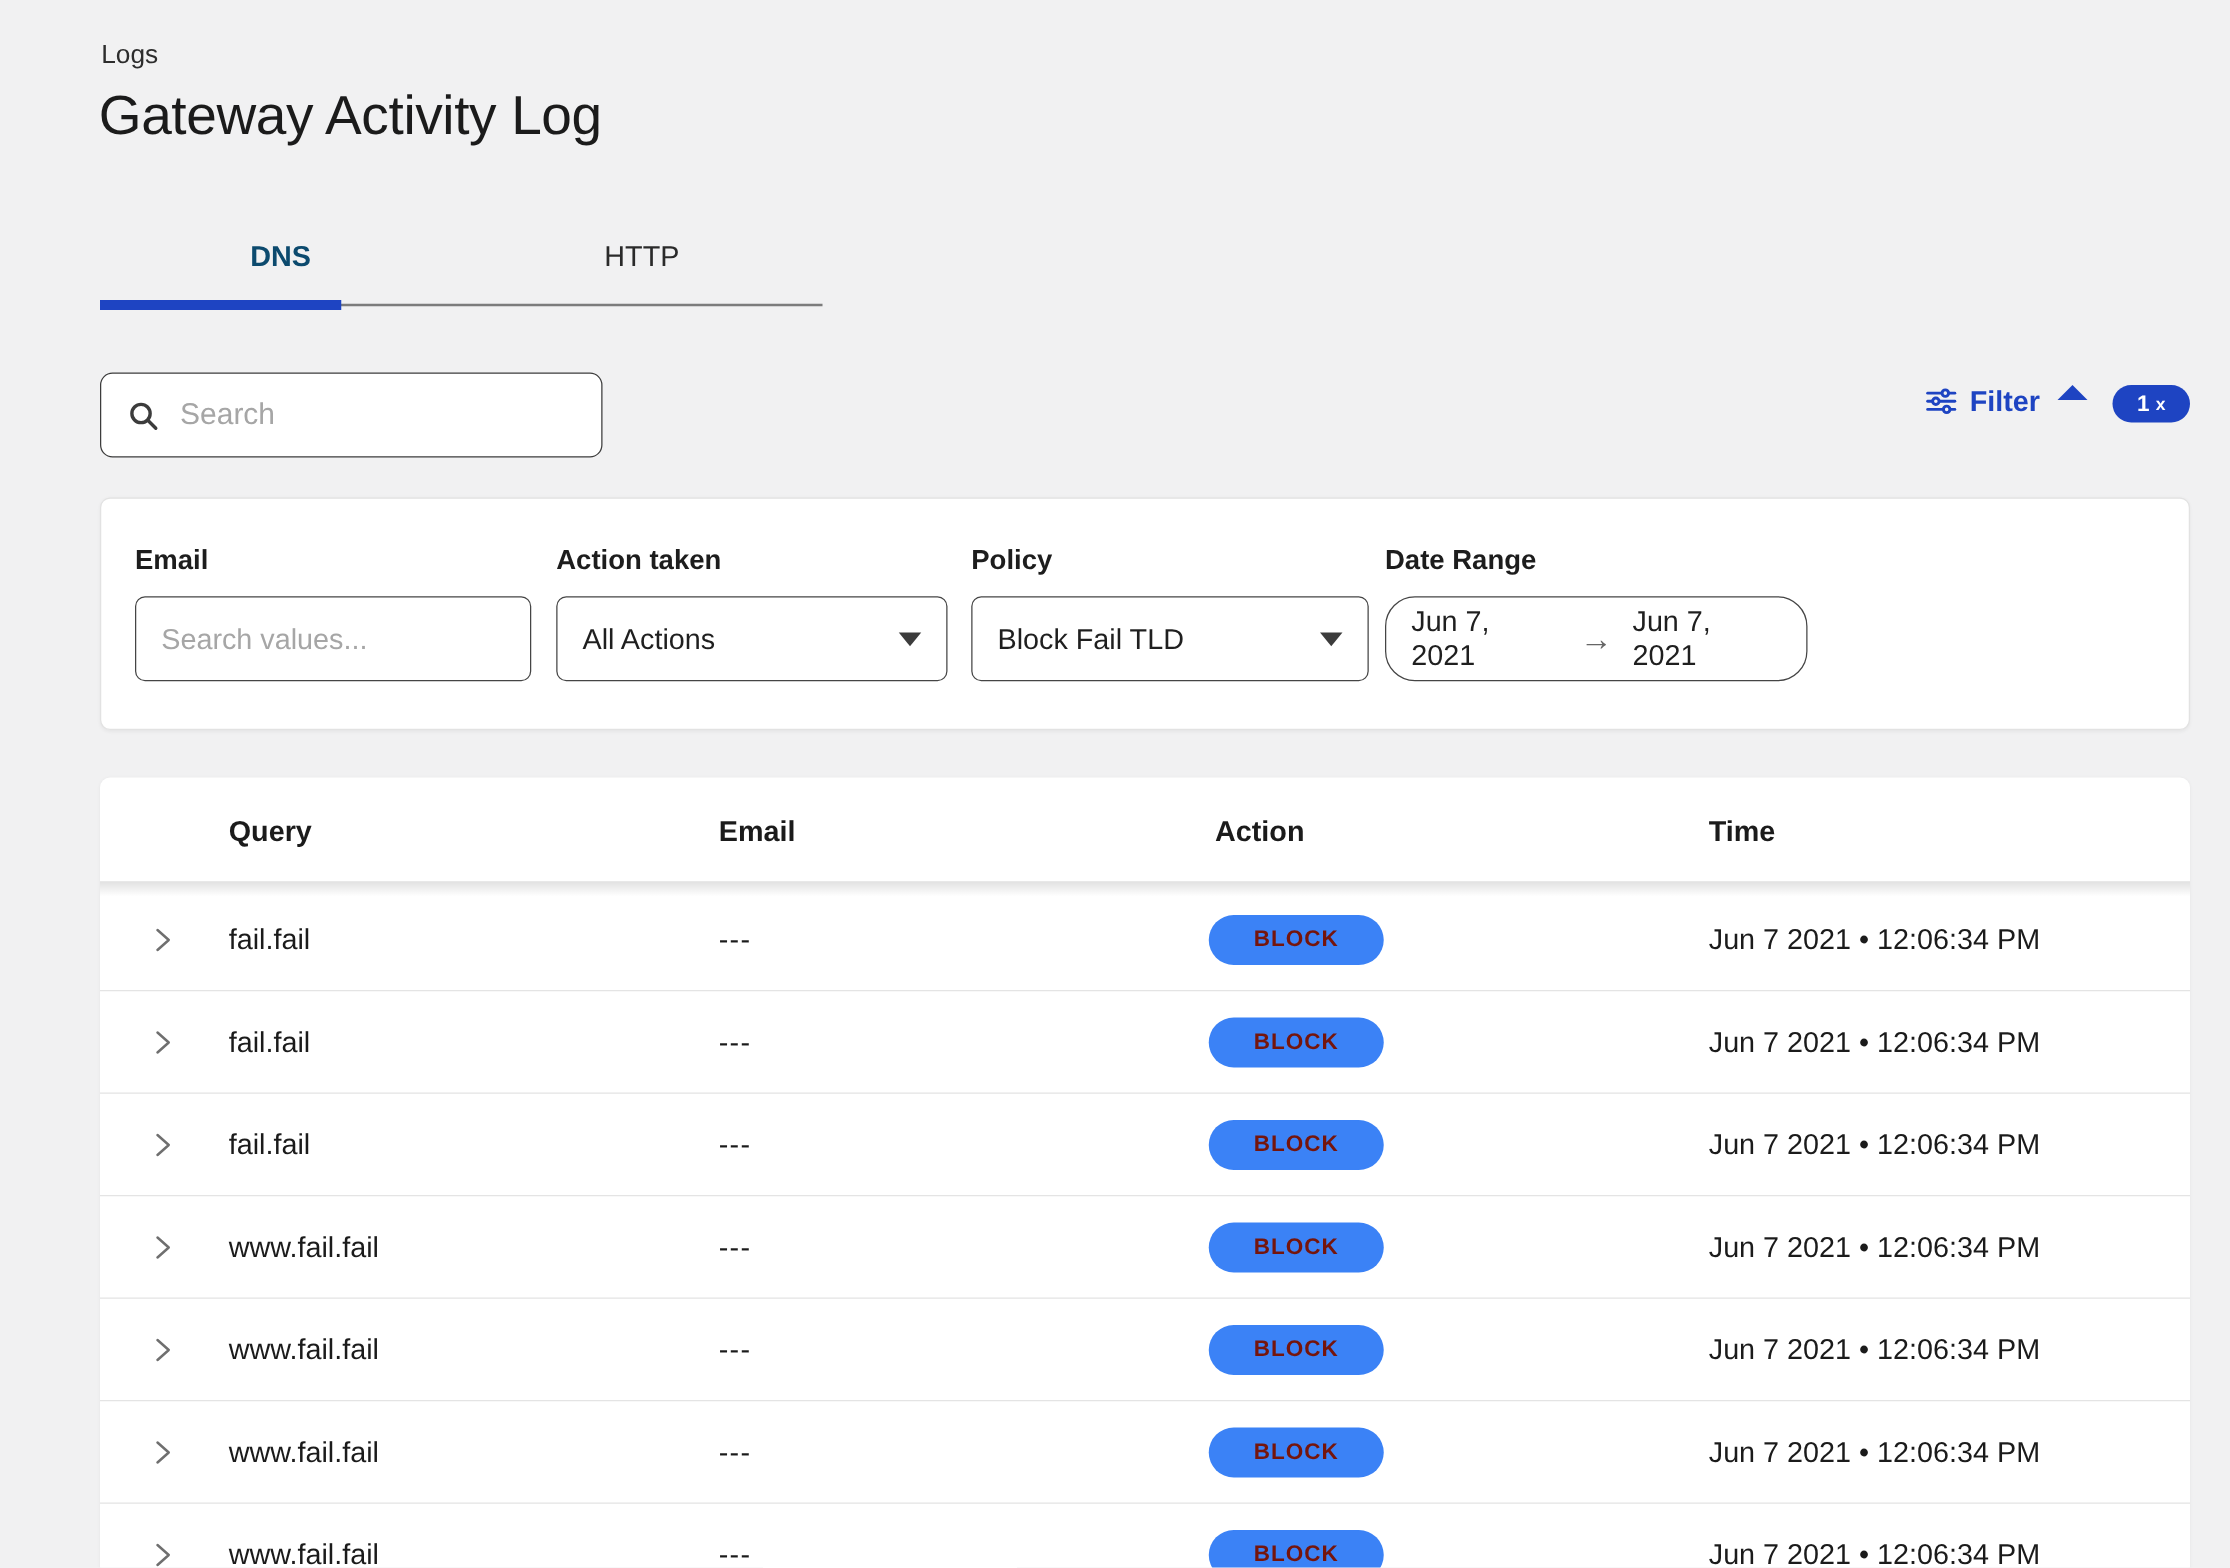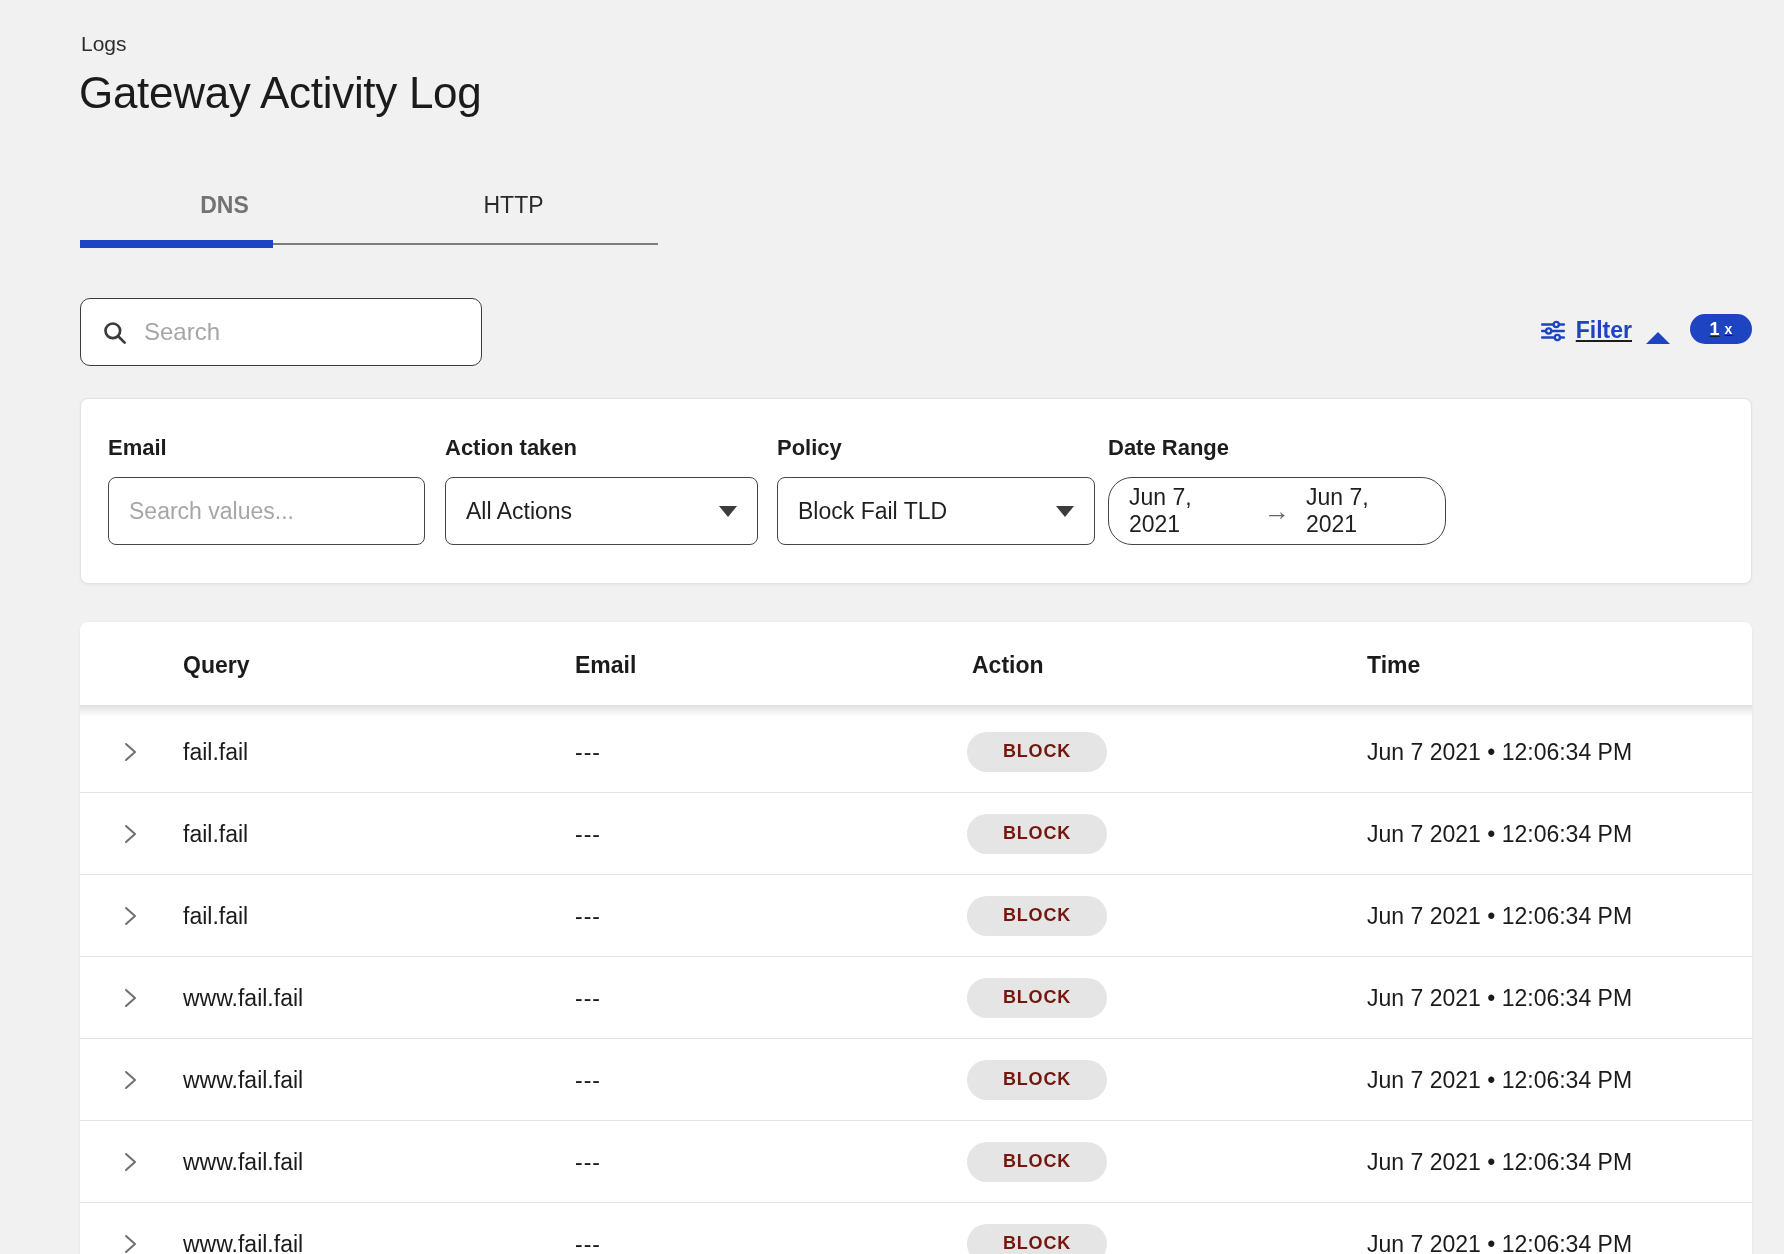--- a/index.html
+++ b/index.html
@@ -13,39 +13,39 @@
   .abs { position:absolute; }
 
   
   .breadcrumb { left:81px; top:32px; font-size:21px; color:#2d2d2d; }
   .page-title { left:79px; top:68px; font-size:44px; font-weight:400; letter-spacing:-0.3px; color:#1b1b1b; }
 
   
   .tabs { left:80px; top:186px; width:578px; height:64px; }
   .tab-row { display:flex; width:100%; height:52px; }
   .tab { flex:1; text-align:center; font-size:23px; color:#2a2a2a; cursor:pointer; padding-top:6px; }
-  .tab.active { color:#737373; font-weight:bold; }
+  .tab.active { color:#0c4a6e; font-weight:bold; }
   .tab-track { position:absolute; left:0; bottom:5px; width:100%; height:2px; background:#7c7c7c; }
   .tab-active-bar { position:absolute; left:0; bottom:2px; width:193px; height:8px; background:#1e44c2; }
 
   
   .search-box {
     left:80px; top:298px; width:402px; height:68px;
     background:#fff; border:1.5px solid #3c3c3c; border-radius:10px;
     display:flex; align-items:center; padding-left:20px;
   }
   .search-box input {
     border:none; outline:none; font-size:24px; color:#1d1d1d;
     font-family:"Liberation Sans", sans-serif; width:320px; margin-left:16px; background:transparent;
   }
   .search-box input::placeholder { color:#a6a6a6; }
 
   .filter-controls {
     top:308px; right:32px; height:36px;
-    display:flex; align-items:flex-end;text-decoration:underline;
+    display:flex; align-items:flex-start;
   }
   .filter-label { font-size:23px; font-weight:bold; color:#1e44c2; margin-left:10px; }
   .caret-up {
     width:0; height:0; margin-left:14px;
     border-left:12px solid transparent; border-right:12px solid transparent;
     border-bottom:12px solid #1e44c2;
   }
   .filter-badge {
     margin-left:20px; min-width:62px; height:30px; border-radius:15px;
     background:#1e44c2; color:#fff; display:flex; align-items:center; justify-content:center;
@@ -101,21 +101,21 @@
   .t-body { position:relative; }
   .t-row { position:relative; height:82px; border-bottom:1px solid #e4e4e4; cursor:pointer; }
   .t-row .cell { position:absolute; top:50%; transform:translateY(-50%); font-size:23px; color:#1b1b1b; }
   .cell-chevron { left:38px; width:24px; height:24px; }
   .cell-query { left:103px; }
   .cell-email { left:495px; letter-spacing:1px; }
   .cell-action { left:887px; }
   .cell-time { left:1287px; }
   .block-pill {
     width:140px; height:40px; border-radius:20px;
-    background:#e5e5e5; color:#75150c;
+    background:#3b82f6; color:#75150c;
     display:flex; align-items:center; justify-content:center;
     font-size:18px; font-weight:bold; letter-spacing:0.8px;
   }
 </style>
 </head>
 <body>
 
 <div class="abs breadcrumb">Logs</div>
 <h1 class="abs page-title">Gateway Activity Log</h1>
 

